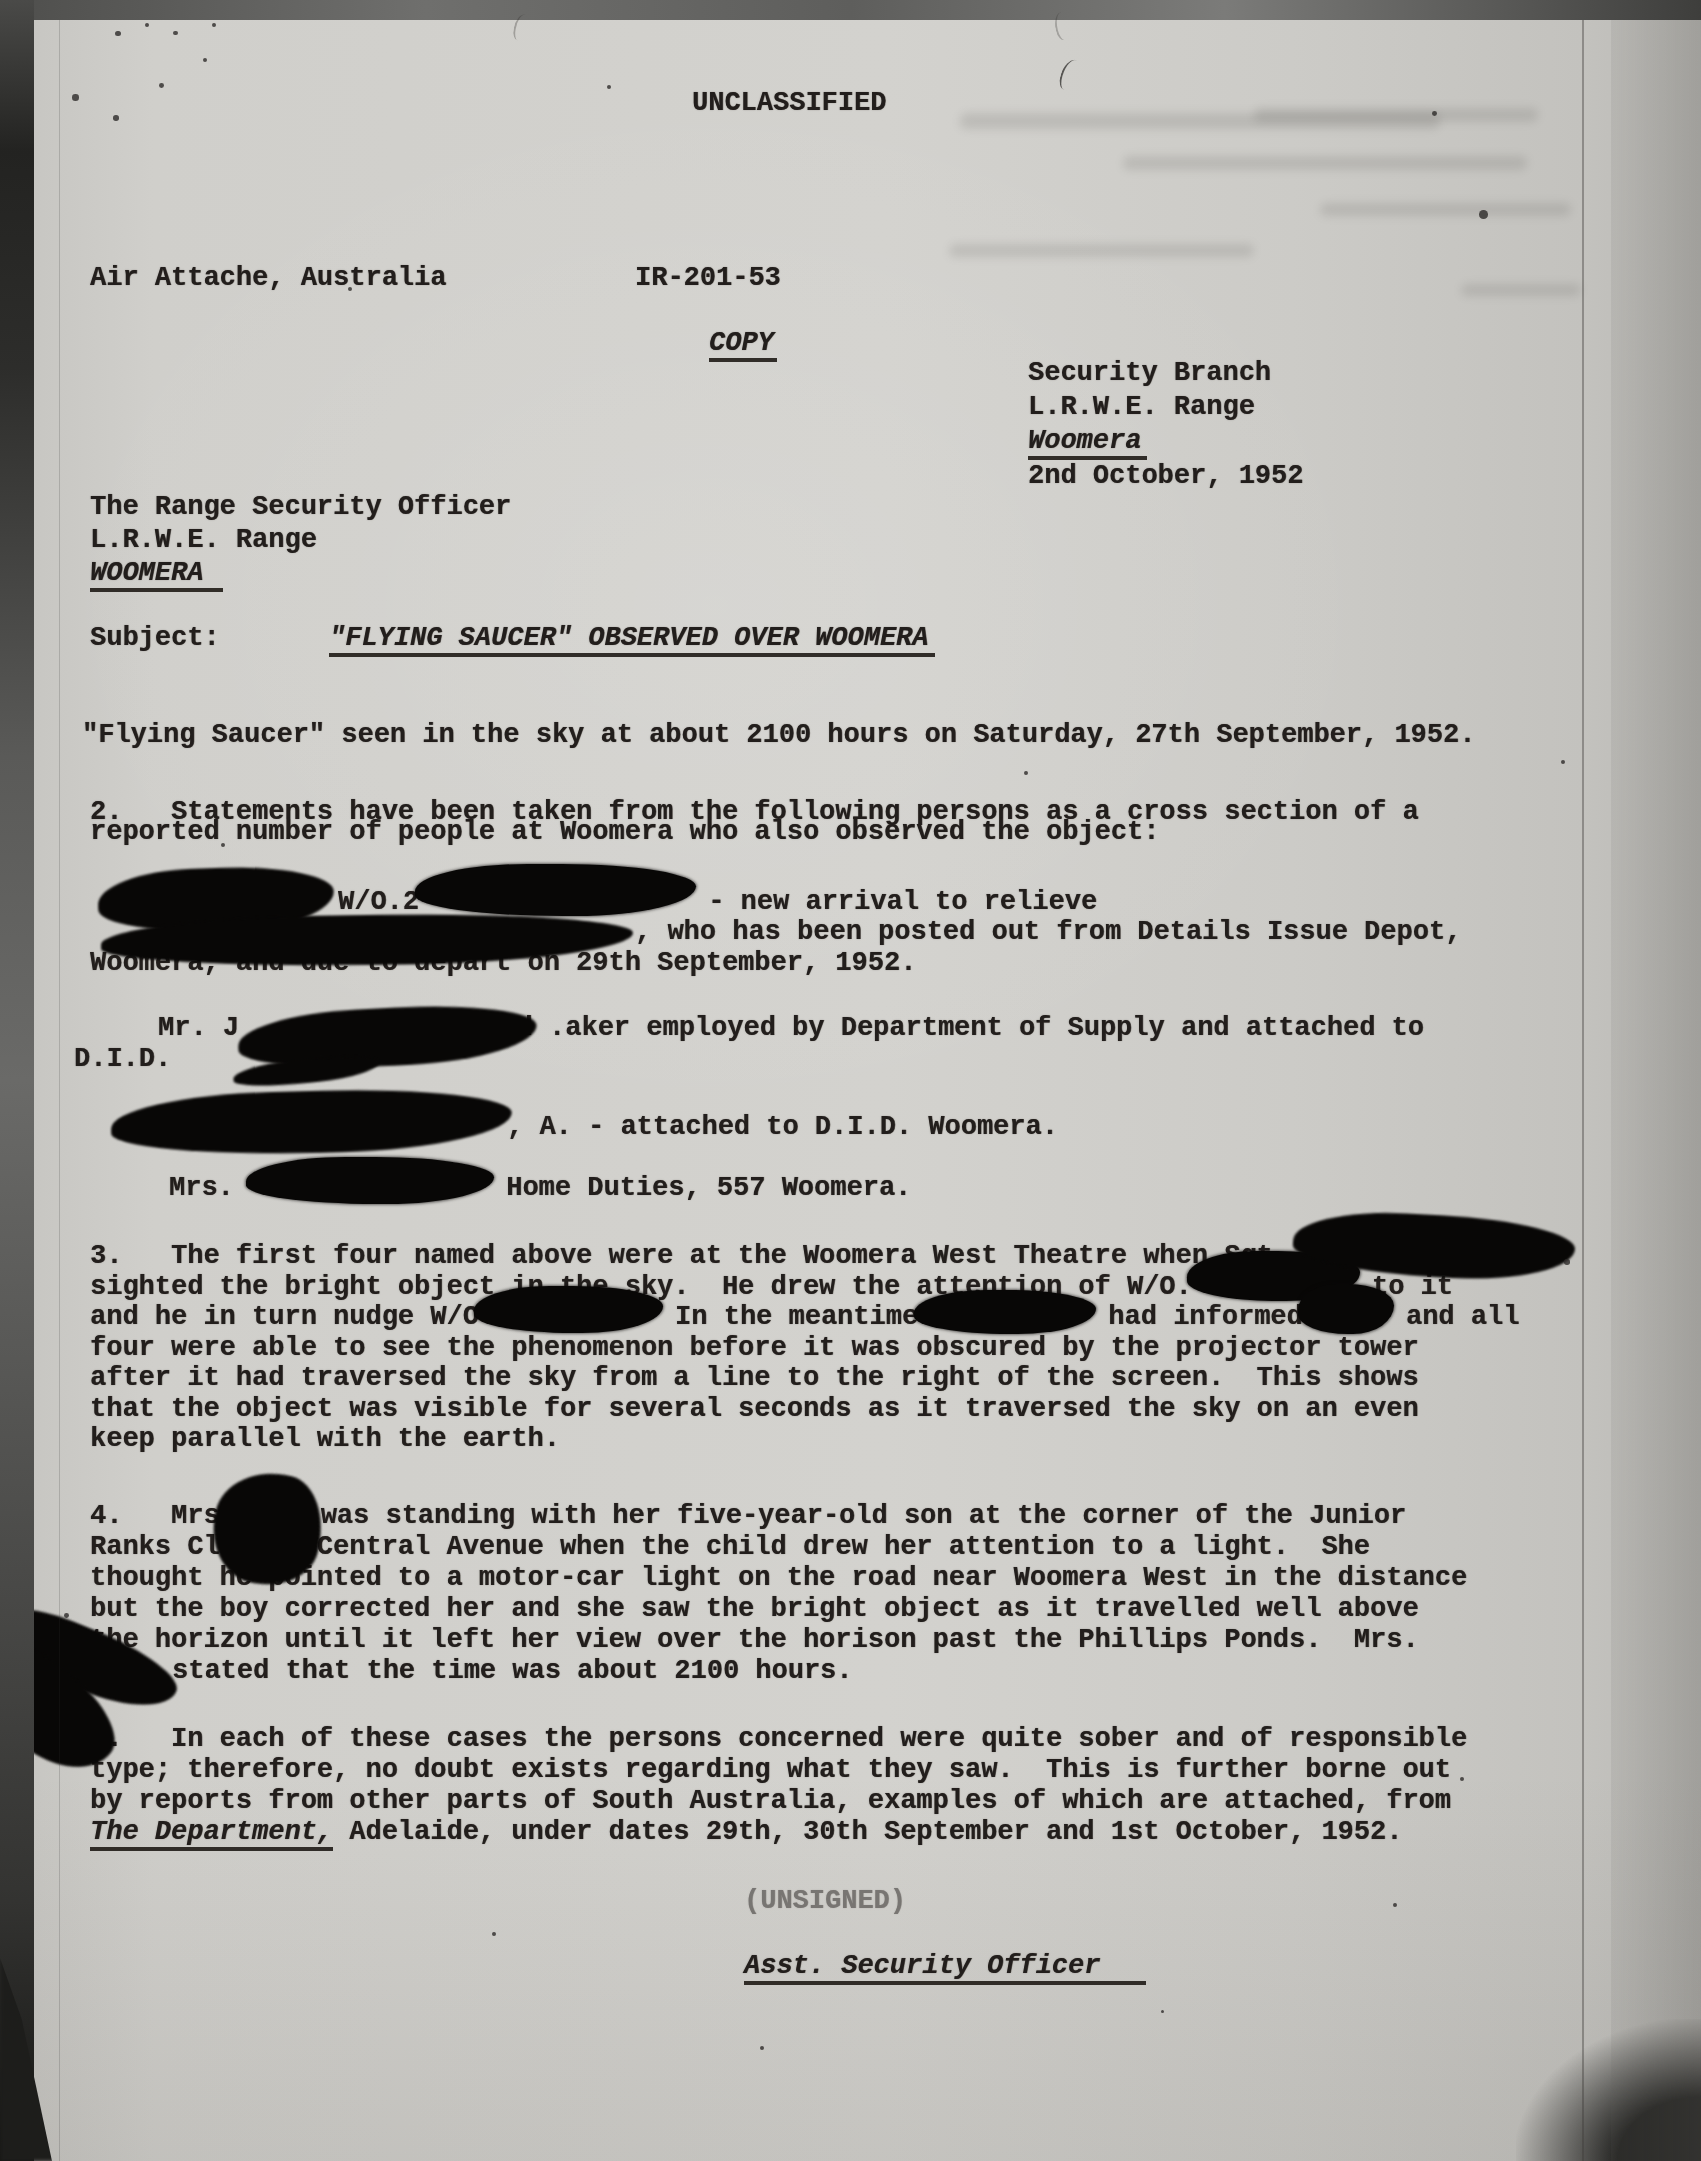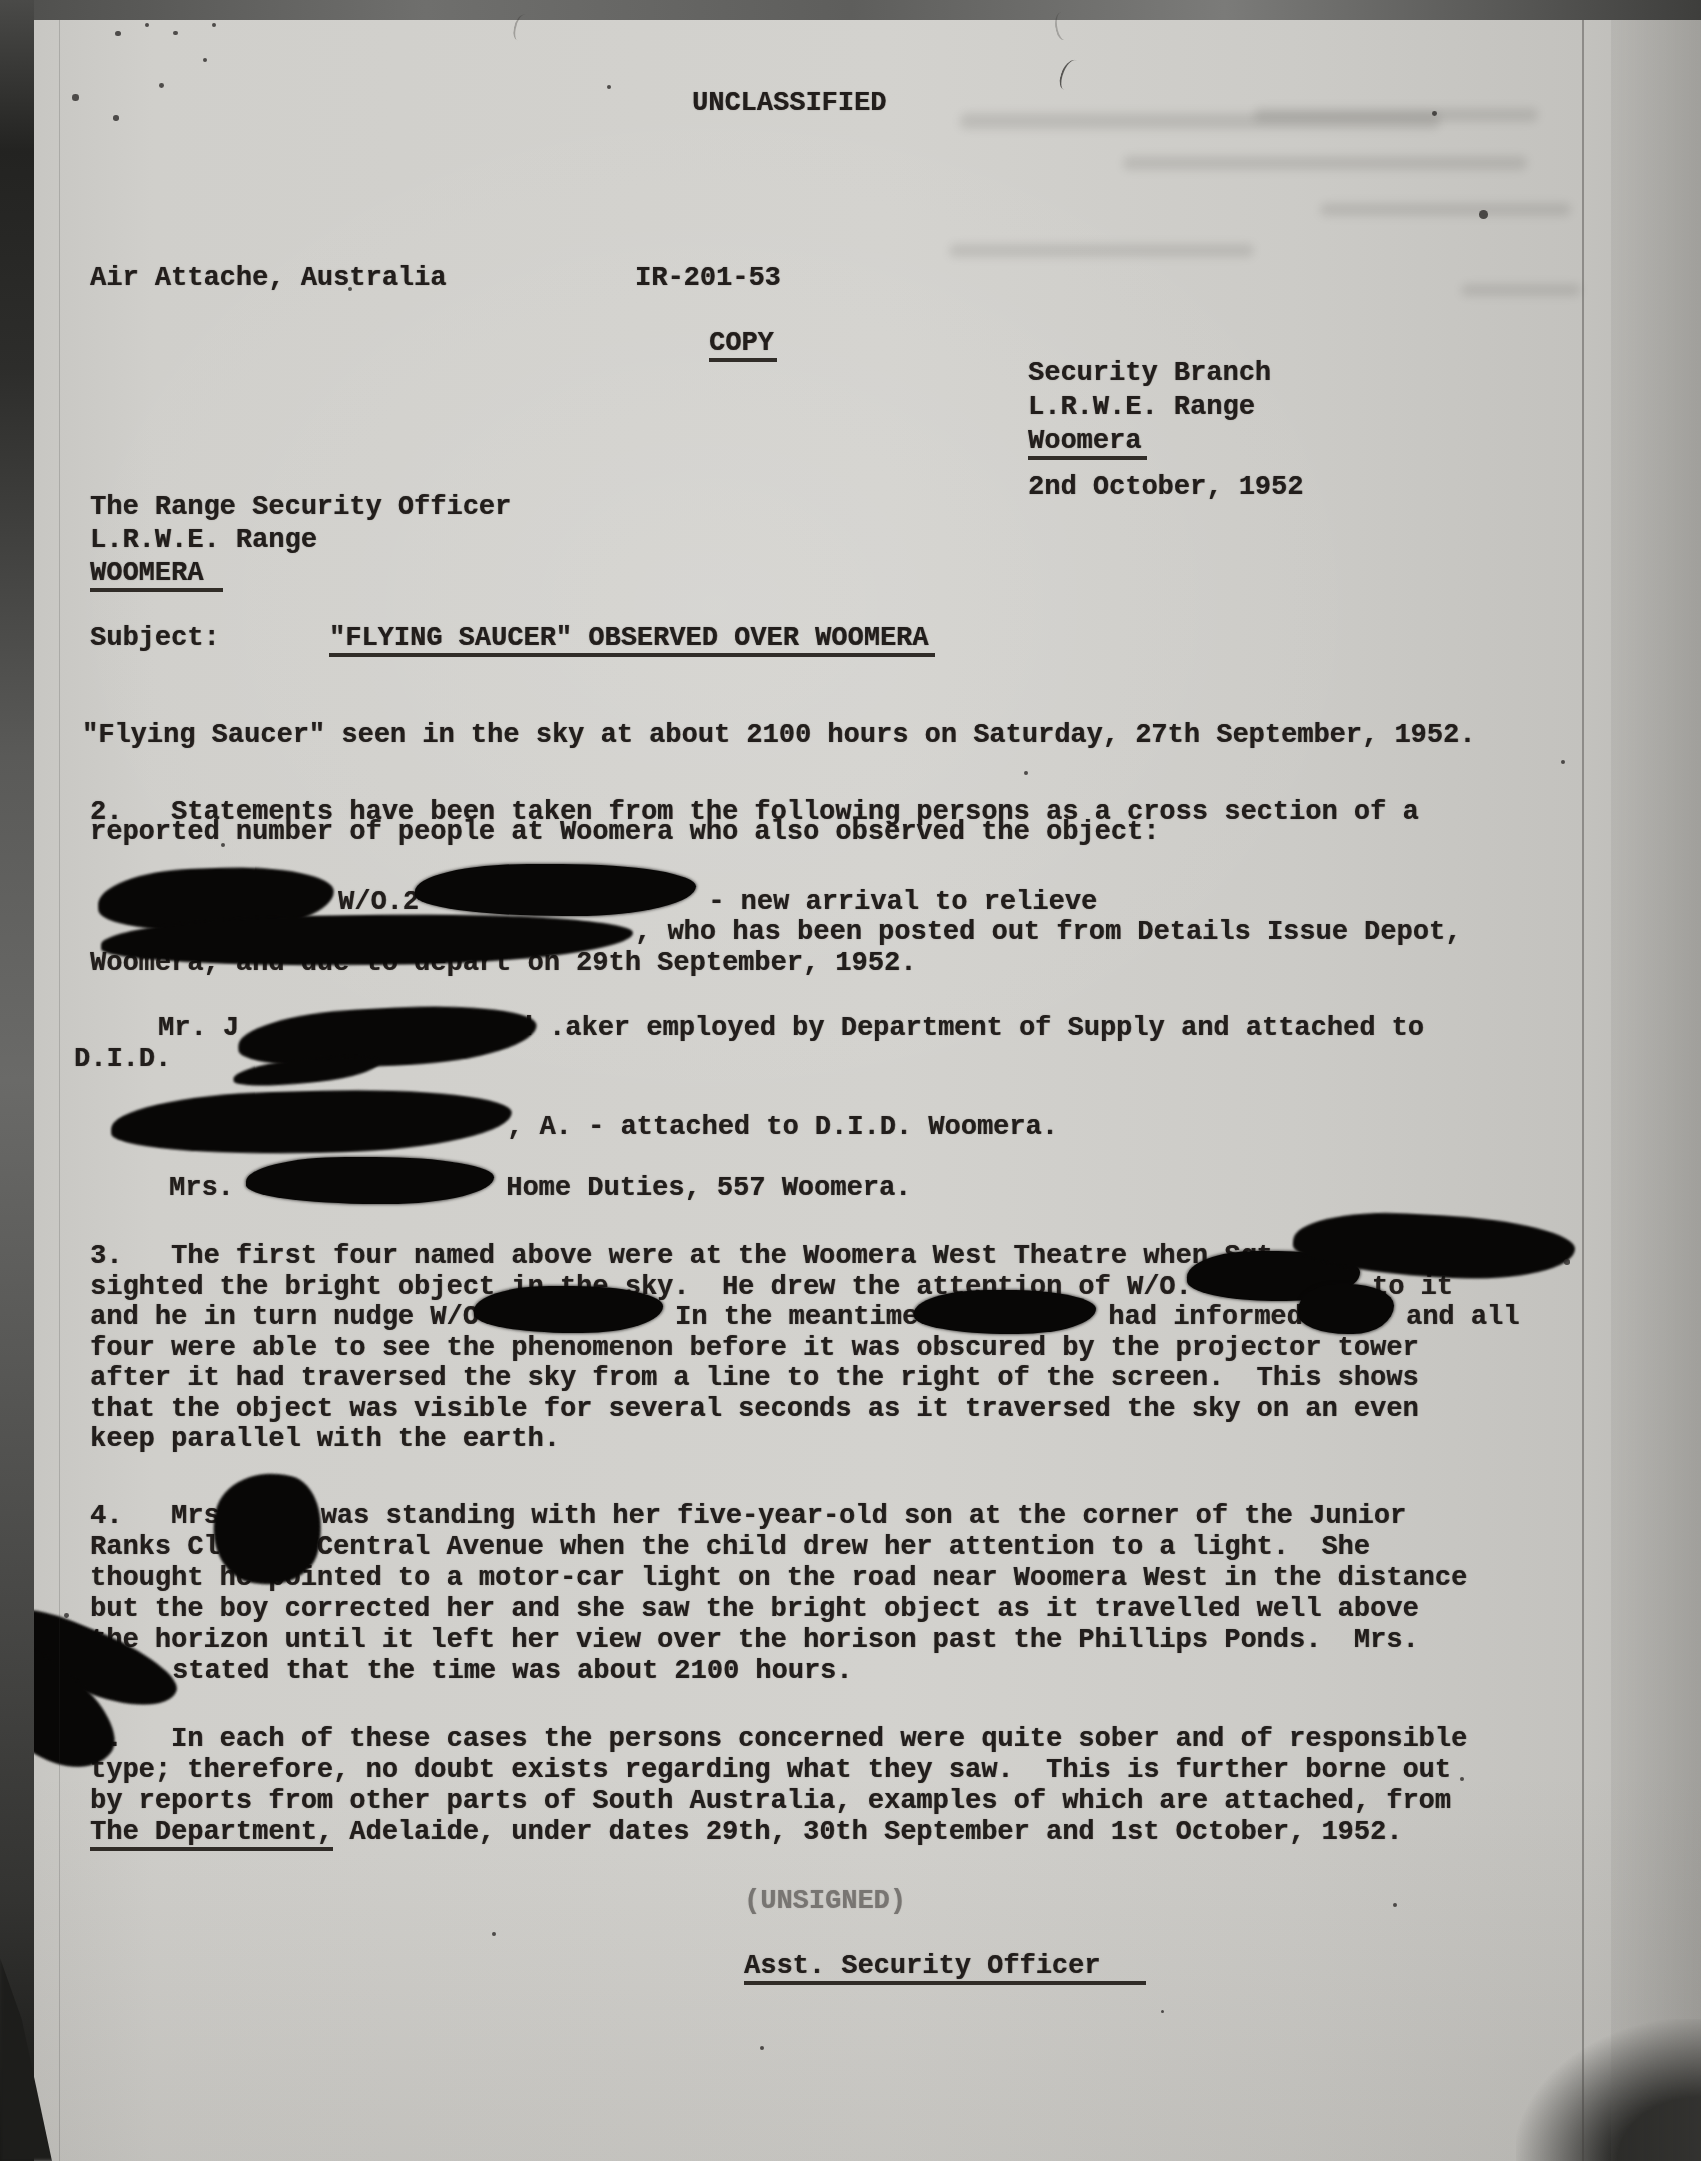--- a/index.html
+++ b/index.html
@@ -8,21 +8,21 @@
     background:
       radial-gradient(982px 763px at 42% 28%, rgba(255,255,255,.10), transparent 70%),
       linear-gradient(180deg, rgba(0,0,0,0) 82%, rgba(70,66,60,.10) 100%),
       linear-gradient(90deg,#c5c4c0 0,#d0cfcb 9%,#d3d2ce 52%,#ccCBc7 76%,#c3c2be 93%,#bab9b5 100%),
       #cecdc9;
     font-family:"Liberation Mono","DejaVu Sans Mono",monospace;}
   .content{position:absolute;inset:0;filter:blur(0.3px) contrast(1.04);}
   .line{position:absolute;white-space:pre;height:30.5px;line-height:30.5px;}
   .tw{font:700 27px/30.5px "Liberation Mono","DejaVu Sans Mono",monospace;
       color:#262220;text-shadow:0.5px 0 0.5px rgba(45,40,34,.55),0 0 1.6px rgba(45,40,34,.35);}
-  .und{border-bottom:4.4px solid rgba(30,26,22,.88);}
+  .und{border-bottom:4.4px solid rgba(30,26,22,.88);font-style:italic;}
   .faint{opacity:.5;}
   .gap{display:inline-block;height:0.5px;}
   .redact{display:inline-block;position:relative;height:19.6px;vertical-align:-4.4px;}
   .redact::after{content:'';position:absolute;left:-4.4px;width:calc(100% + 8.7px);
       top:calc(9.8px - var(--h)/2 + var(--dy,0px));height:var(--h);
       background:#0d0c0b;border-radius:42% 50% 45% 55%/55% 45% 60% 42%;
       box-shadow:0 0 2.7px 1.1px rgba(14,13,12,.55);}
   .blob{position:absolute;background:#0d0c0b;filter:blur(1.1px);
       border-radius:42% 50% 45% 55%/55% 45% 60% 42%;}
   .ghost{position:absolute;background:#4a4844;opacity:.15;filter:blur(4.9px);
@@ -59,21 +59,21 @@
 
     <div class="line" style="left:692px;top:88px;"><span class="tw">UNCLASSIFIED</span></div>
 
     <div class="line" style="left:90px;top:263px;"><span class="tw">Air Attache, Australia</span></div>
     <div class="line" style="left:635px;top:263px;"><span class="tw">IR-201-53</span></div>
     <div class="line" style="left:709px;top:328px;"><span class="tw und" style="padding-right:3.3px;">COPY</span></div>
 
     <div class="line" style="left:1028px;top:358px;"><span class="tw">Security Branch</span></div>
     <div class="line" style="left:1028px;top:392px;"><span class="tw">L.R.W.E. Range</span></div>
     <div class="line" style="left:1028px;top:426px;"><span class="tw und" style="padding-right:5.5px;">Woomera</span></div>
-    <div class="line" style="left:1028px;top:472px;"><span class="tw">2nd October, 1952</span></div>
+    <div class="line" style="left:1028px;top:461px;"><span class="tw">2nd October, 1952</span></div>
 
     <div class="line" style="left:90px;top:492px;"><span class="tw">The Range Security Officer</span></div>
     <div class="line" style="left:90px;top:525px;"><span class="tw">L.R.W.E. Range</span></div>
     <div class="line" style="left:90px;top:558px;"><span class="tw und" style="padding-right:19.6px;">WOOMERA</span></div>
 
     <div class="line" style="left:90px;top:623px;"><span class="tw">Subject:</span></div>
     <div class="line" style="left:329px;top:623px;"><span class="tw und" style="padding-right:6.5px;">"FLYING SAUCER" OBSERVED OVER WOOMERA</span></div>
 
     <div class="line" style="left:82px;top:720px;"><span class="tw">"Flying Saucer" seen in the sky at about 2100 hours on Saturday, 27th September, 1952.</span></div>
 

